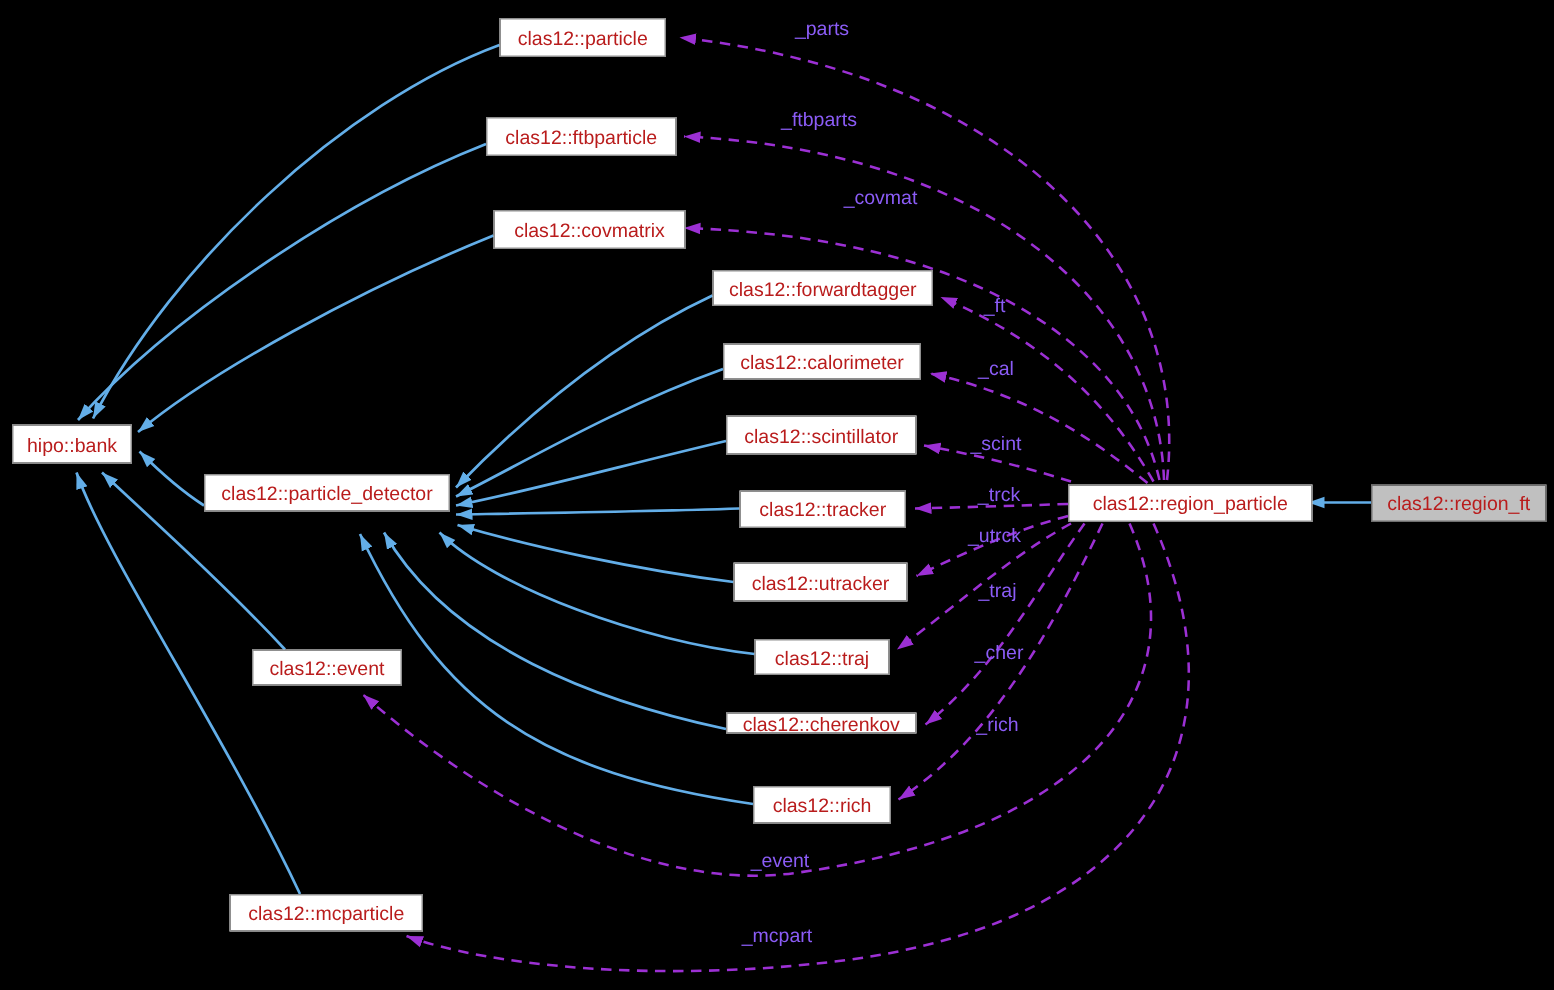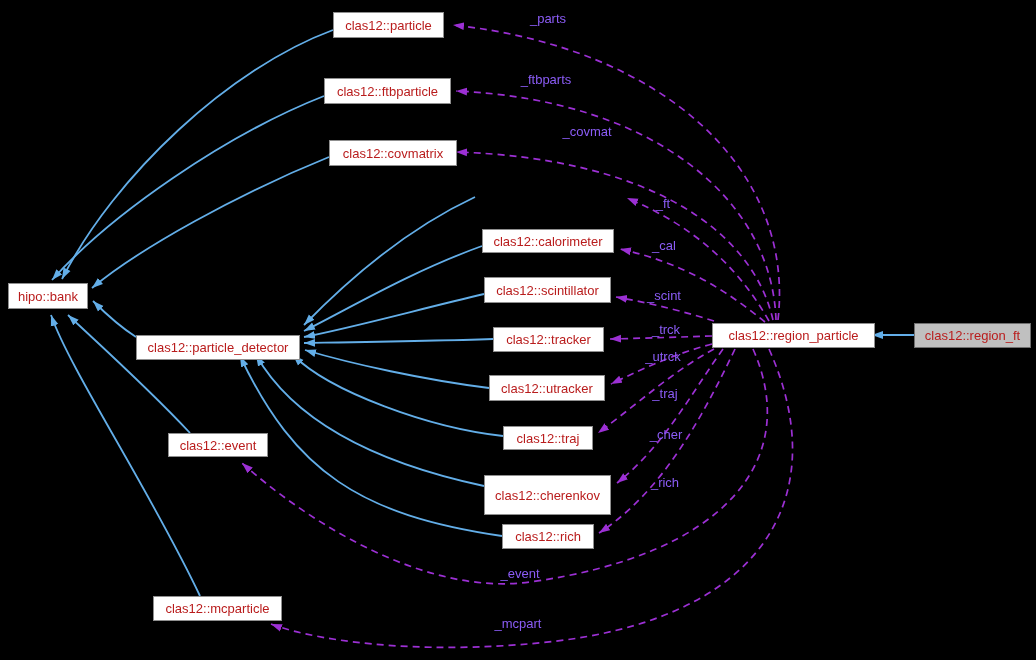--- a/index.html
+++ b/index.html
@@ -74,32 +74,33 @@
     <path class="edge-purple" d="M712,336 C680,337 652,338 610,339" marker-end="url(#arrow-purple)"></path>
     <path class="edge-purple" d="M712,344 C678,353 648,366 611,384" marker-end="url(#arrow-purple)"></path>
     <path class="edge-purple" d="M714,349 C672,372 640,402 598,433" marker-end="url(#arrow-purple)"></path>
     <path class="edge-purple" d="M723,349 C692,392 664,446 617,483" marker-end="url(#arrow-purple)"></path>
     <path class="edge-purple" d="M735,349 C702,418 662,492 599,533" marker-end="url(#arrow-purple)"></path>
     <path class="edge-purple" d="M753,349 C802,460 725,555 530,582 C420,597 300,515 242,463" marker-end="url(#arrow-purple)"></path>
     <path class="edge-purple" d="M769,349 C832,490 770,612 565,640 C440,656 325,644 271,624" marker-end="url(#arrow-purple)"></path>
   </svg>
 
   <div class="node" style="left:8px;   top:283px; width:80px;  height:26px;">hipo::bank</div>
-  <div class="node" style="left:136px; top:335px; width:164px; height:25px;">clas12::particle_detector</div>
+  <div class="node" style="left:136px; top:316px; width:164px; height:25px;">clas12::particle_detector</div>
   <div class="node" style="left:168px; top:433px; width:100px; height:24px;">clas12::event</div>
   <div class="node" style="left:153px; top:596px; width:129px; height:25px;">clas12::mcparticle</div>
   <div class="node" style="left:333px; top:12px;  width:111px; height:26px;">clas12::particle</div>
   <div class="node" style="left:324px; top:78px;  width:127px; height:26px;">clas12::ftbparticle</div>
   <div class="node" style="left:329px; top:140px; width:128px; height:26px;">clas12::covmatrix</div>
+  <div class="node" style="left:475px; top:180px; width:147px; height:24px;">clas12::forwardtagger</div>
   <div class="node" style="left:482px; top:229px; width:132px; height:24px;">clas12::calorimeter</div>
   <div class="node" style="left:484px; top:277px; width:127px; height:26px;text-align:center;">clas12::scintillator</div>
   <div class="node" style="left:493px; top:327px; width:111px; height:25px;">clas12::tracker</div>
   <div class="node" style="left:489px; top:375px; width:116px; height:26px;">clas12::utracker</div>
   <div class="node" style="left:503px; top:426px; width:90px;  height:24px;">clas12::traj</div>
-  <div class="node" style="left:484px; top:475px; width:127px; height:40px;">clas12::cherenkov</div>
+  <div class="node" style="left:484px; top:475px; width:127px; height:14px;">clas12::cherenkov</div>
   <div class="node" style="left:502px; top:524px; width:92px;  height:25px;">clas12::rich</div>
   <div class="node" style="left:712px; top:323px; width:163px; height:25px;">clas12::region_particle</div>
   <div class="node highlight" style="left:914px; top:323px; width:117px; height:25px;">clas12::region_ft</div>
 
   <div class="edge-label" style="left:548px; top:11px;">_parts</div>
   <div class="edge-label" style="left:546px; top:72px;">_ftbparts</div>
   <div class="edge-label" style="left:547px; top:124px;margin-left:40px;">_covmat</div>
   <div class="edge-label" style="left:663px; top:196px;">_ft</div>
   <div class="edge-label" style="left:664px; top:238px;">_cal</div>
   <div class="edge-label" style="left:664px; top:288px;">_scint</div>

